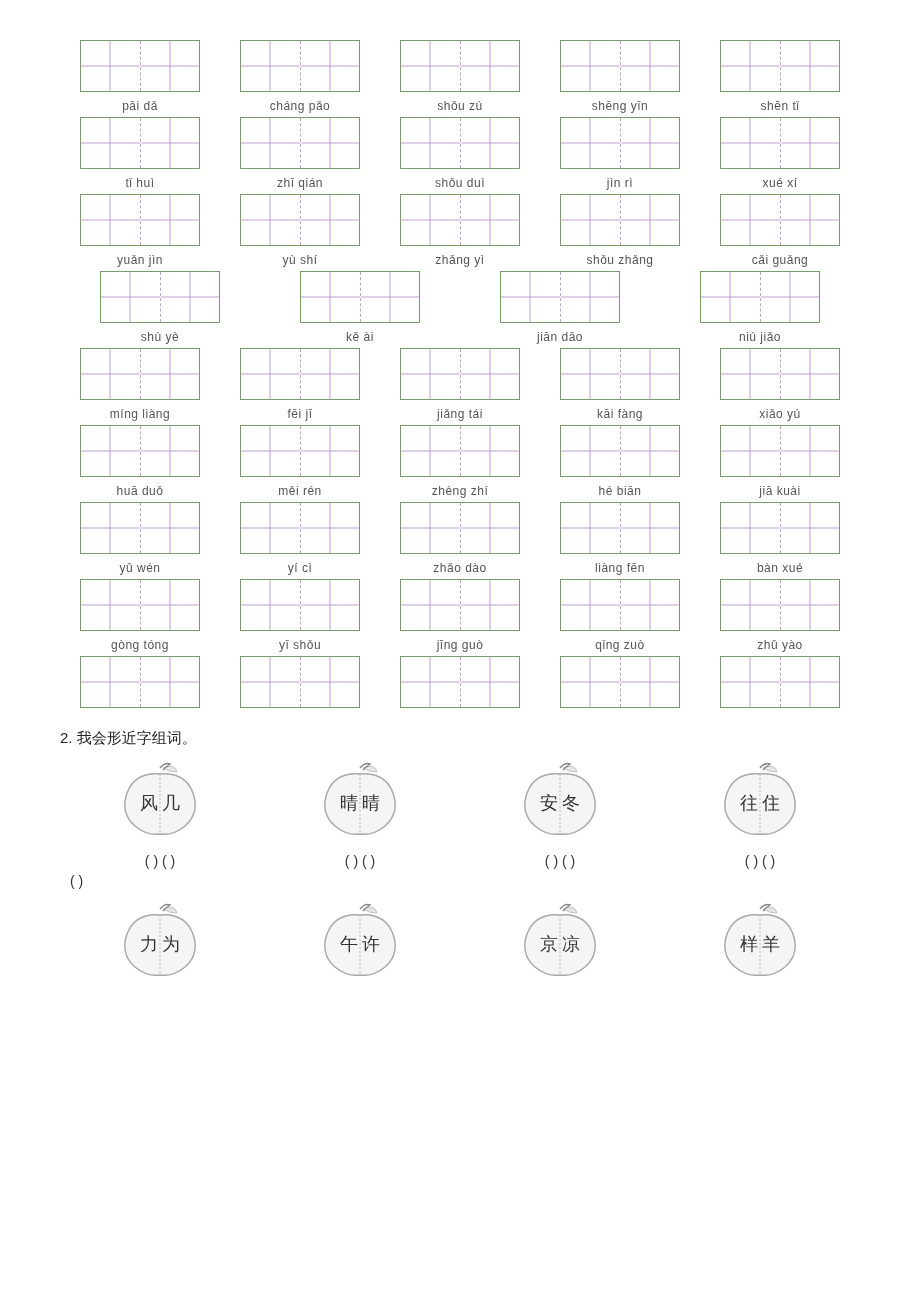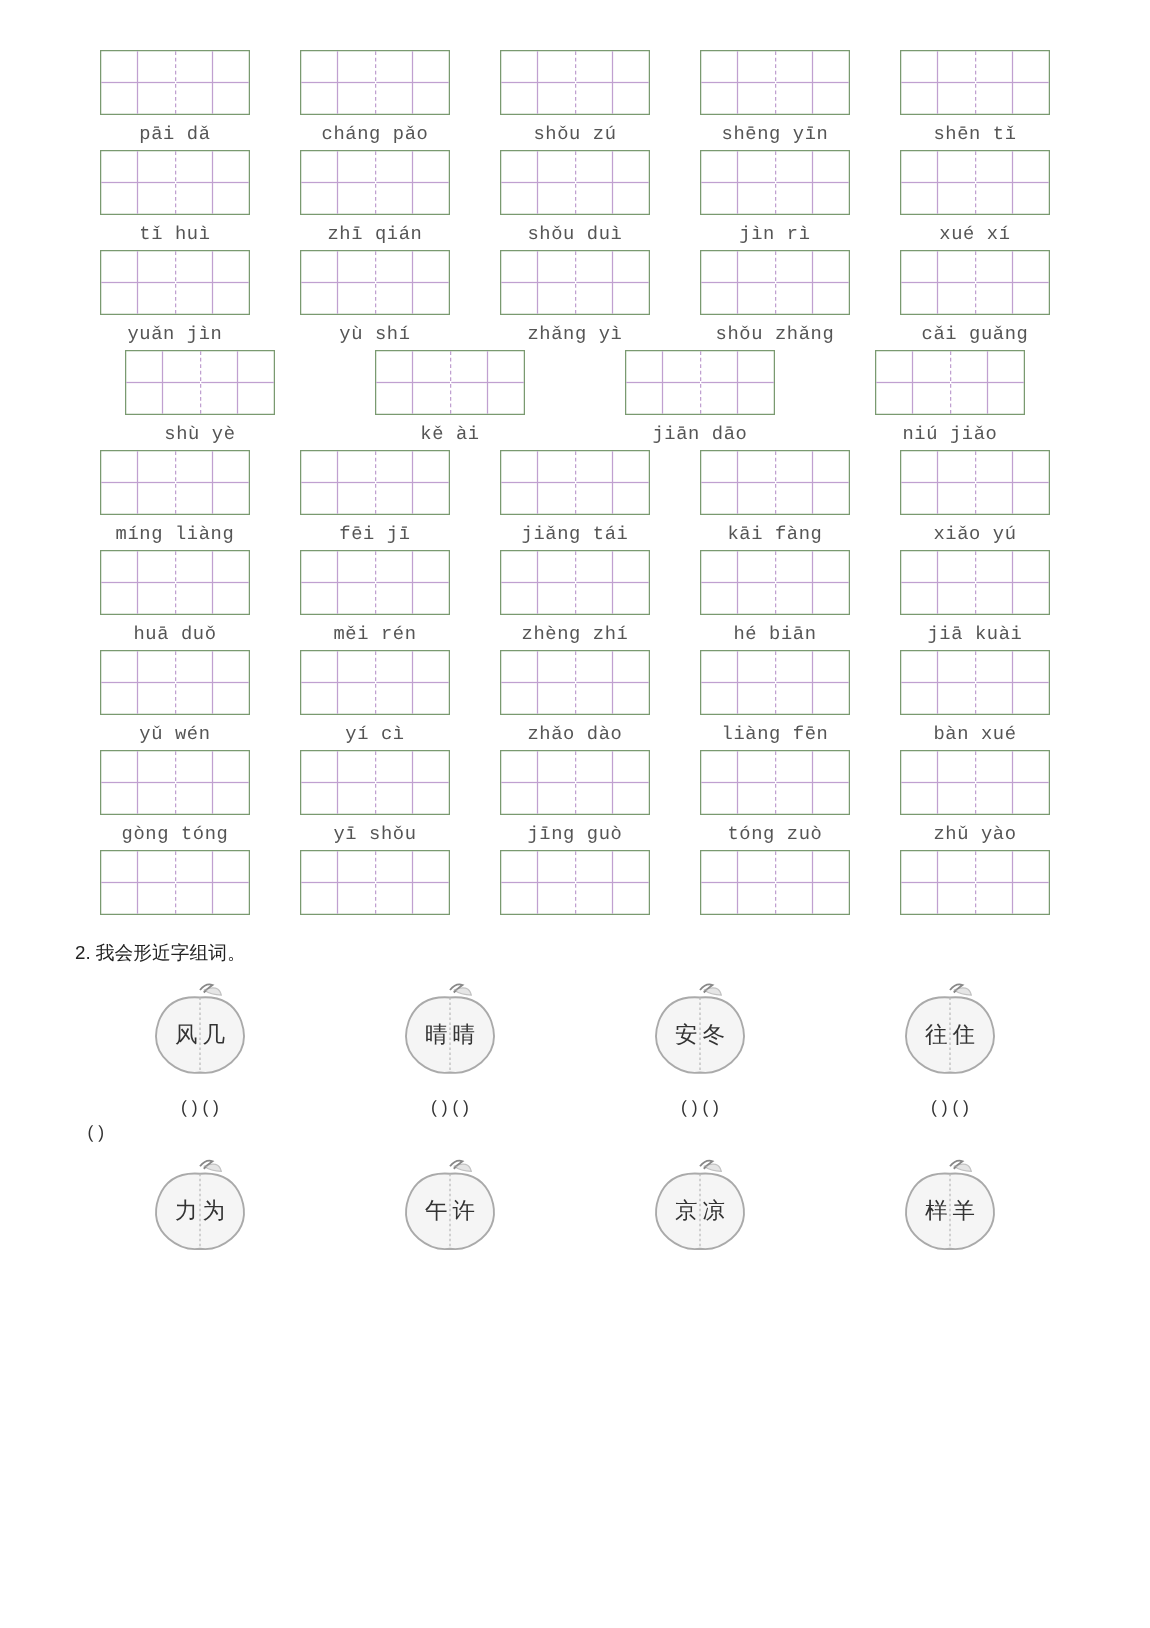--- a/index.html
+++ b/index.html
@@ -69,25 +69,25 @@
       position: absolute;
       top: 0;
       bottom: 0;
       left: 50%;
       width: 1px;
       background: #c0a0d0;
       transform: translateX(-50%);
     }
 
     .pinyin-label {
-      font-size: 15px;
+      font-size: 12px;
       color: #555;
       margin-top: 3px;
       text-align: center;
-      font-family: Liberation Mono, monospace;
+      font-family: Liberation Sans, sans-serif;
       letter-spacing: 0.5px;
     }
 
     
     .section-title {
       font-size: 15px;
       color: #222;
       margin: 12px 0 8px 0;
       font-family: Liberation Sans, sans-serif;
     }
@@ -412,21 +412,21 @@
           <div class="half"></div>
           <div class="half"></div>
         </div>
         <div class="pinyin-label">jīng guò</div>
       </div>
       <div class="grid-item">
         <div class="writing-grid">
           <div class="half"></div>
           <div class="half"></div>
         </div>
-        <div class="pinyin-label">tóng zuò</div>
+        <div class="pinyin-label">qǐng zuò</div>
       </div>
       <div class="grid-item">
         <div class="writing-grid">
           <div class="half"></div>
           <div class="half"></div>
         </div>
         <div class="pinyin-label">zhǔ yào</div>
       </div>
     </div>
     <div class="grid-row">

